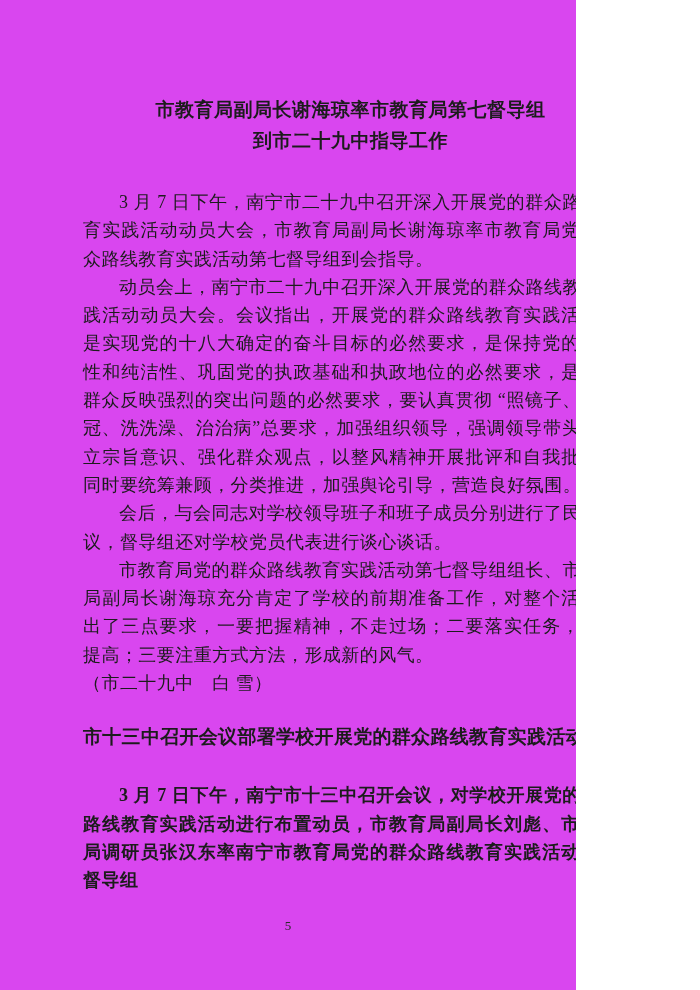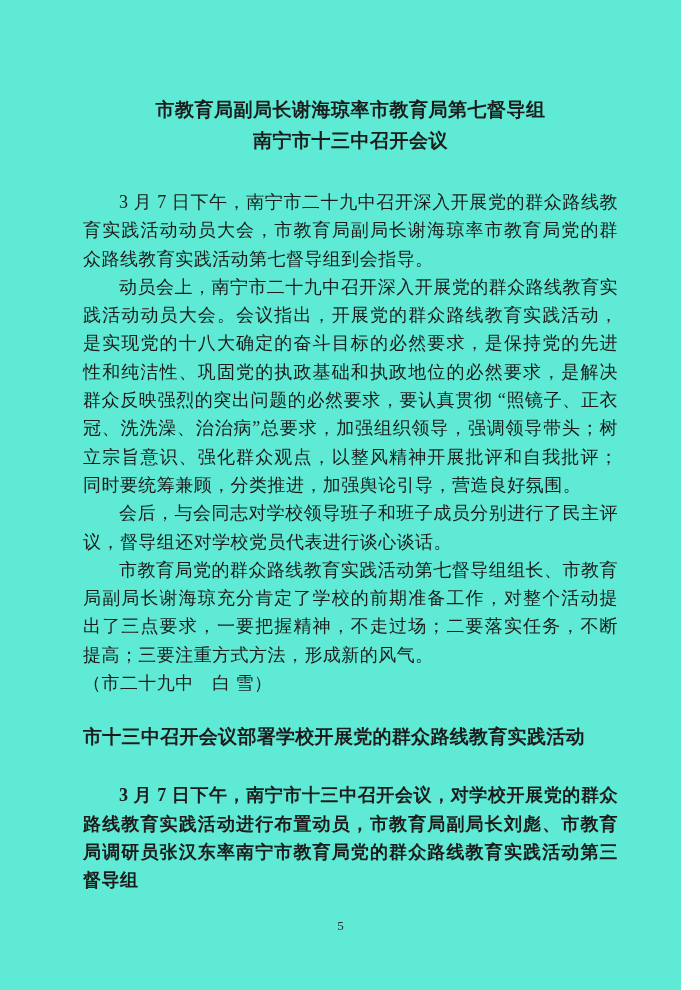--- a/index.html
+++ b/index.html
@@ -2,23 +2,23 @@
 <html><head>
 <meta charset="utf-8">
 <style>
   html, body {
     margin: 0;
     padding: 0;
     background: #ffffff;
   }
   .page {
     position: relative;
-    width: 681px;
+    width: 576px;
     height: 990px;
-    background: #5eead4;
+    background: #d946ef;
     overflow: hidden;
     font-family: "Liberation Serif", "DejaVu Serif", serif;
     color: #1c1c1c;
   }
   .doc {
     position: absolute;
     left: 83px;
     top: 0;
     width: 535px;
   }
@@ -71,21 +71,21 @@
   }
 </style>
 </head>
 <body>
 
 <div class="page">
   <div class="doc">
 
     <div class="title1">
       <div>市教育局副局长谢海琼率市教育局第七督导组</div>
-      <div>南宁市十三中召开会议</div>
+      <div>到市二十九中指导工作</div>
     </div>
 
     <div class="body-text">
       <p>3 月 7 日下午，南宁市二十九中召开深入开展党的群众路线教育实践活动动员大会，市教育局副局长谢海琼率市教育局党的群众路线教育实践活动第七督导组到会指导。</p>
       <p>动员会上，南宁市二十九中召开深入开展党的群众路线教育实践活动动员大会。会议指出，开展党的群众路线教育实践活动，是实现党的十八大确定的奋斗目标的必然要求，是保持党的先进性和纯洁性、巩固党的执政基础和执政地位的必然要求，是解决群众反映强烈的突出问题的必然要求，要认真贯彻 “照镜子、正衣冠、洗洗澡、治治病”总要求，加强组织领导，强调领导带头；树立宗旨意识、强化群众观点，以整风精神开展批评和自我批评；同时要统筹兼顾，分类推进，加强舆论引导，营造良好氛围。</p>
       <p>会后，与会同志对学校领导班子和班子成员分别进行了民主评议，督导组还对学校党员代表进行谈心谈话。</p>
       <p>市教育局党的群众路线教育实践活动第七督导组组长、市教育局副局长谢海琼充分肯定了学校的前期准备工作，对整个活动提出了三点要求，一要把握精神，不走过场；二要落实任务，不断提高；三要注重方式方法，形成新的风气。</p>
       <div class="byline">（市二十九中　白 雪）</div>
     </div>
 

